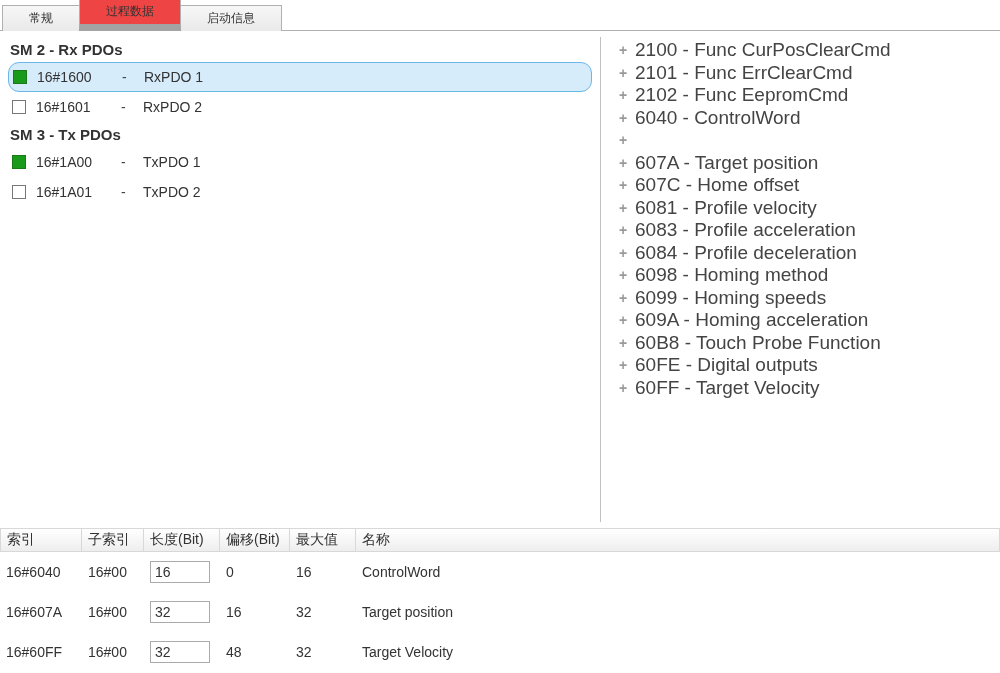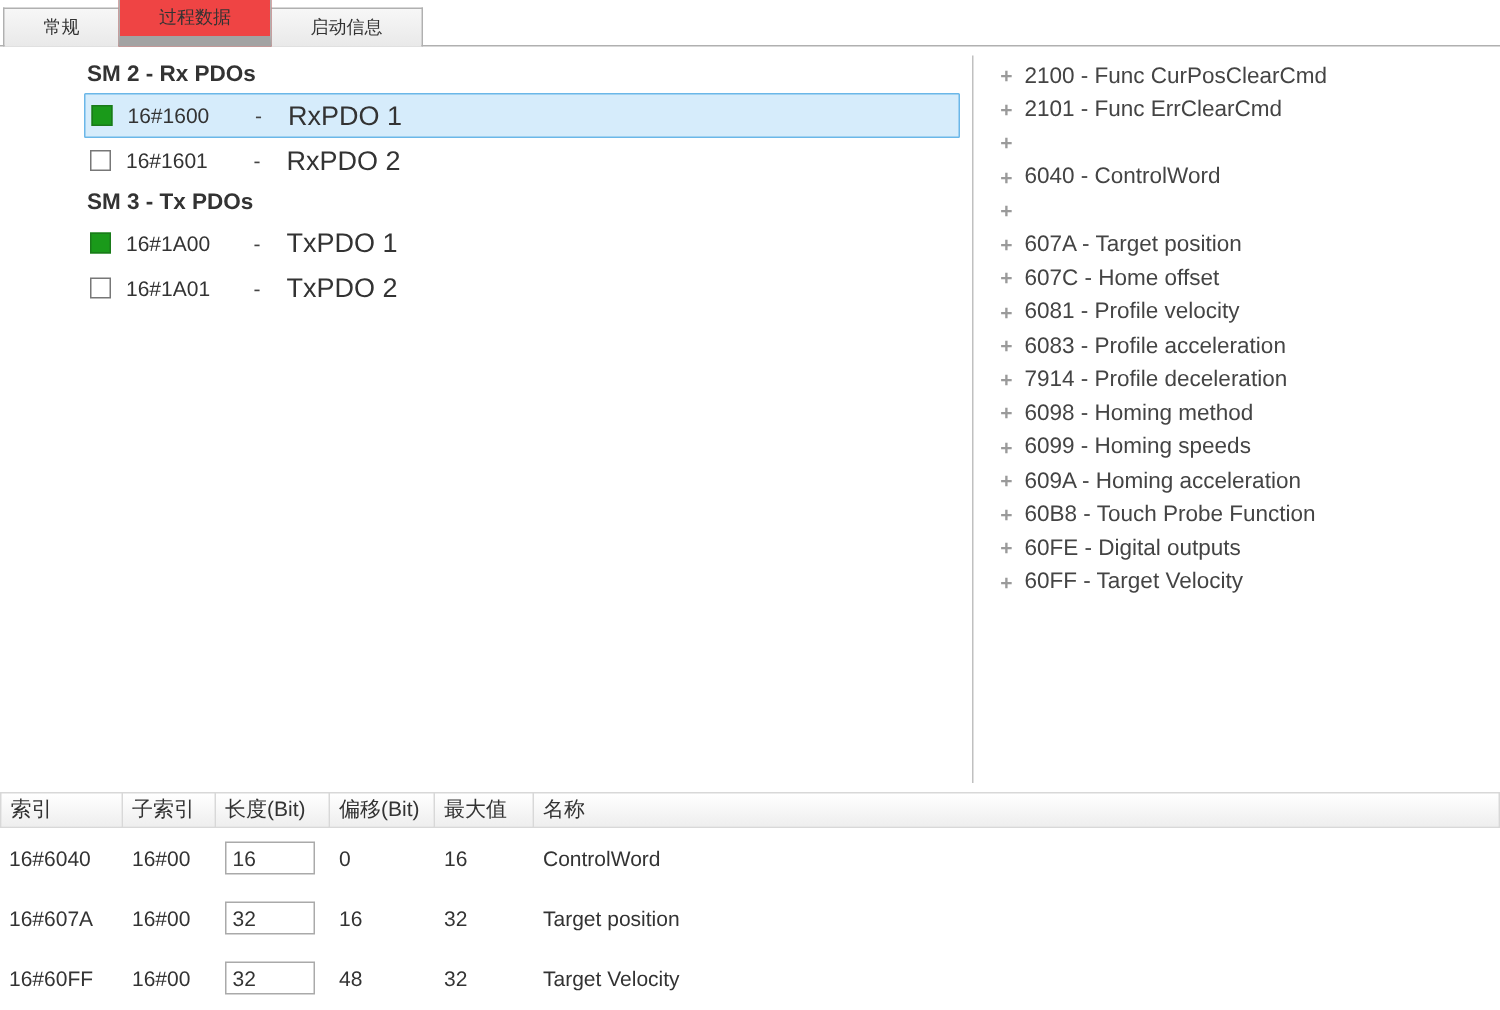--- a/index.html
+++ b/index.html
@@ -40,21 +40,20 @@
   
   .workarea {
     display: flex;
     height: 498px;
     border-top: 1px solid #b0b0b0;
   }
   .left-pane {
     width: 600px;
     padding: 6px 8px;
     overflow: auto;
-    margin-left: 48px;
   }
   .divider-v {
     width: 1px;
     background: #c0c0c0;
     margin-top: 6px;
     margin-bottom: 6px;
   }
   .right-pane {
     flex: 1;
     padding: 8px 10px 8px 14px;
@@ -69,21 +68,21 @@
   .pdo-row {
     display: flex;
     align-items: center;
     height: 30px;
     padding: 0 4px;
     cursor: pointer;
   }
   .pdo-row.selected {
     background: #d6ecfb;
     border: 1px solid #6bb7e8;
-    border-radius: 1px;
+    border-radius: 11px;
   }
   .chk {
     width: 14px; height: 14px;
     border: 1px solid #777;
     background: #ffffff;
     margin-right: 10px;
     display: inline-block;
   }
   .chk.checked {
     background: #1a9a1a;
@@ -93,40 +92,40 @@
     width: 85px;
     font-size: 14px;
   }
   .pdo-dash {
     width: 22px;
     text-align: left;
     color: #444;
   }
   .pdo-name {
     flex: 1;
-    font-size: 18px;
+    font-size: 14px;
   }
   
   .obj-row {
     display: flex;
     align-items: center;
     height: 22.5px;
     cursor: pointer;
     color: #444;
   }
   .expand-plus {
     width: 16px;
     color: #9a9a9a;
     font-size: 14px;
     font-weight: bold;
     text-align: center;
     margin-right: 4px;
   }
   .obj-label {
-    font-size: 15px;
+    font-size: 19px;
   }
   
   .map-table {
     display: grid;
     grid-template-columns: 82px 62px 76px 70px 66px 1fr;
     width: 100%;
     font-size: 14px;
   }
   .map-hdr {
     display: contents;
@@ -206,20 +205,21 @@
         <div class="obj-row">
           <span class="expand-plus">+</span>
           <span class="obj-label">2100 - Func CurPosClearCmd</span>
         </div>
         <div class="obj-row">
           <span class="expand-plus">+</span>
           <span class="obj-label">2101 - Func ErrClearCmd</span>
         </div>
         <div class="obj-row">
           <span class="expand-plus">+</span>
+          <span class="obj-label">2102 - Func EepromCmd</span>
         </div>
         <div class="obj-row">
           <span class="expand-plus">+</span>
           <span class="obj-label">6040 - ControlWord</span>
         </div>
         <div class="obj-row">
           <span class="expand-plus">+</span>
         </div>
         <div class="obj-row">
           <span class="expand-plus">+</span>
@@ -232,21 +232,21 @@
         <div class="obj-row">
           <span class="expand-plus">+</span>
           <span class="obj-label">6081 - Profile velocity</span>
         </div>
         <div class="obj-row">
           <span class="expand-plus">+</span>
           <span class="obj-label">6083 - Profile acceleration</span>
         </div>
         <div class="obj-row">
           <span class="expand-plus">+</span>
-          <span class="obj-label">7914 - Profile deceleration</span>
+          <span class="obj-label">6084 - Profile deceleration</span>
         </div>
         <div class="obj-row">
           <span class="expand-plus">+</span>
           <span class="obj-label">6098 - Homing method</span>
         </div>
         <div class="obj-row">
           <span class="expand-plus">+</span>
           <span class="obj-label">6099 - Homing speeds</span>
         </div>
         <div class="obj-row">

